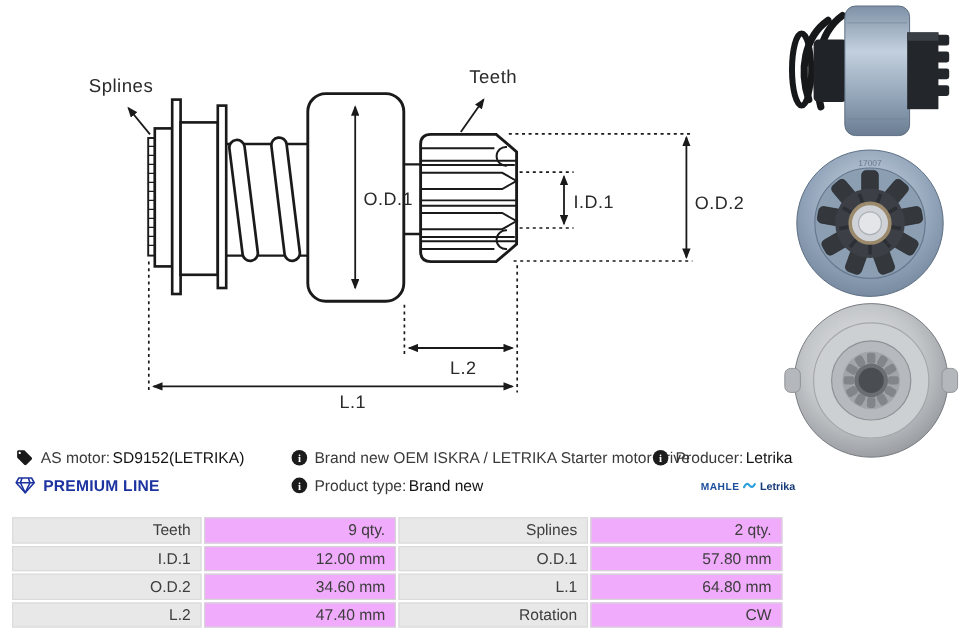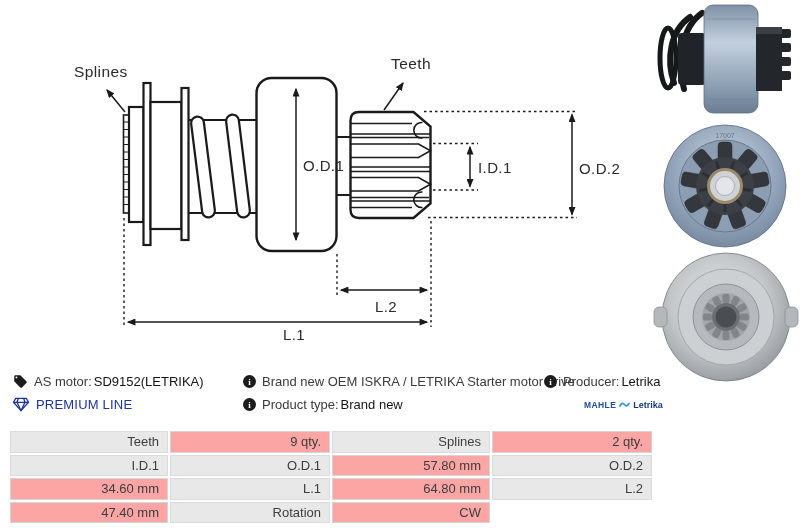--- a/index.html
+++ b/index.html
@@ -13,32 +13,32 @@
 
   .photo{position:absolute}
 
   .info-item{position:absolute;display:inline-flex;align-items:center;gap:6px;
     font-size:13px;color:#3a3a3a;white-space:nowrap}
   .info-item b{color:#141414;font-weight:400;margin-left:2px}
   .info-icon{width:13px;height:13px;border-radius:50%;background:#1c1c1c;color:#fff;
     display:inline-flex;align-items:center;justify-content:center;flex:0 0 auto;
     font:700 9px "Liberation Serif",serif}
   .info-icon::before{content:"i"}
-  .premium{font-weight:400;color:#1c33a0;font-size:13px;letter-spacing:.2px}
+  .premium{font-weight:700;color:#1c33a0;font-size:13px;letter-spacing:.2px}
 
   .brand-logo{position:absolute;left:584px;top:400px;display:inline-flex;align-items:flex-start;gap:3px}
   .brand-logo .mahle{font-size:8.5px;font-weight:700;color:#1d4e9b;letter-spacing:.4px}
   .brand-logo .letrika{font-size:9px;font-weight:700;color:#173a78}
 
   .specs{position:absolute;left:10px;top:431px;display:grid;
     grid-template-columns:158px 160px 158px 160px;gap:2px}
   .cell{box-sizing:border-box;height:21.5px;display:flex;align-items:center;
     justify-content:flex-end;padding:0 8px;font-size:13px;color:#3d3d3d}
   .lbl{background:#e8e8e8;border:1px solid #dbdbdb}
-  .val{background:#fca5a5;border:1px solid #d5d5d5}
+  .val{background:#f0abfc;border:1px solid #d5d5d5}
 </style>
 </head>
 <body>
 
 <svg class="photo" style="left:0;top:0" width="640" height="360" viewBox="0 0 640 360">
   <defs>
     <marker id="ah" viewBox="0 0 10 8" refX="8.5" refY="4" markerWidth="9" markerHeight="7" orient="auto-start-reverse" markerUnits="userSpaceOnUse">
       <path d="M0,0 L10,4 L0,8 Z" fill="#1a1a1a"></path>
     </marker>
   </defs>
@@ -246,20 +246,21 @@
   <span class="letrika">Letrika</span>
 </span>
 
 <div class="specs">
   <div class="cell lbl">Teeth</div>
   <div class="cell val">9 qty.</div>
   <div class="cell lbl">Splines</div>
   <div class="cell val">2 qty.</div>
 
   <div class="cell lbl">I.D.1</div>
+  <div class="cell val">12.00 mm</div>
   <div class="cell lbl">O.D.1</div>
   <div class="cell val">57.80 mm</div>
 
   <div class="cell lbl">O.D.2</div>
   <div class="cell val">34.60 mm</div>
   <div class="cell lbl">L.1</div>
   <div class="cell val">64.80 mm</div>
 
   <div class="cell lbl">L.2</div>
   <div class="cell val">47.40 mm</div>

